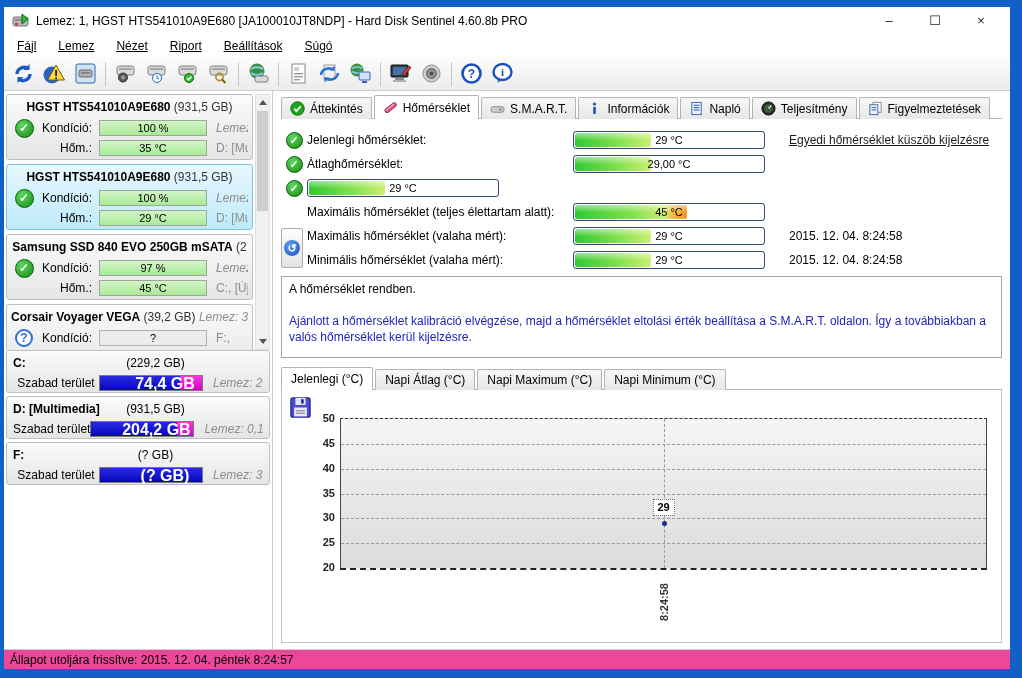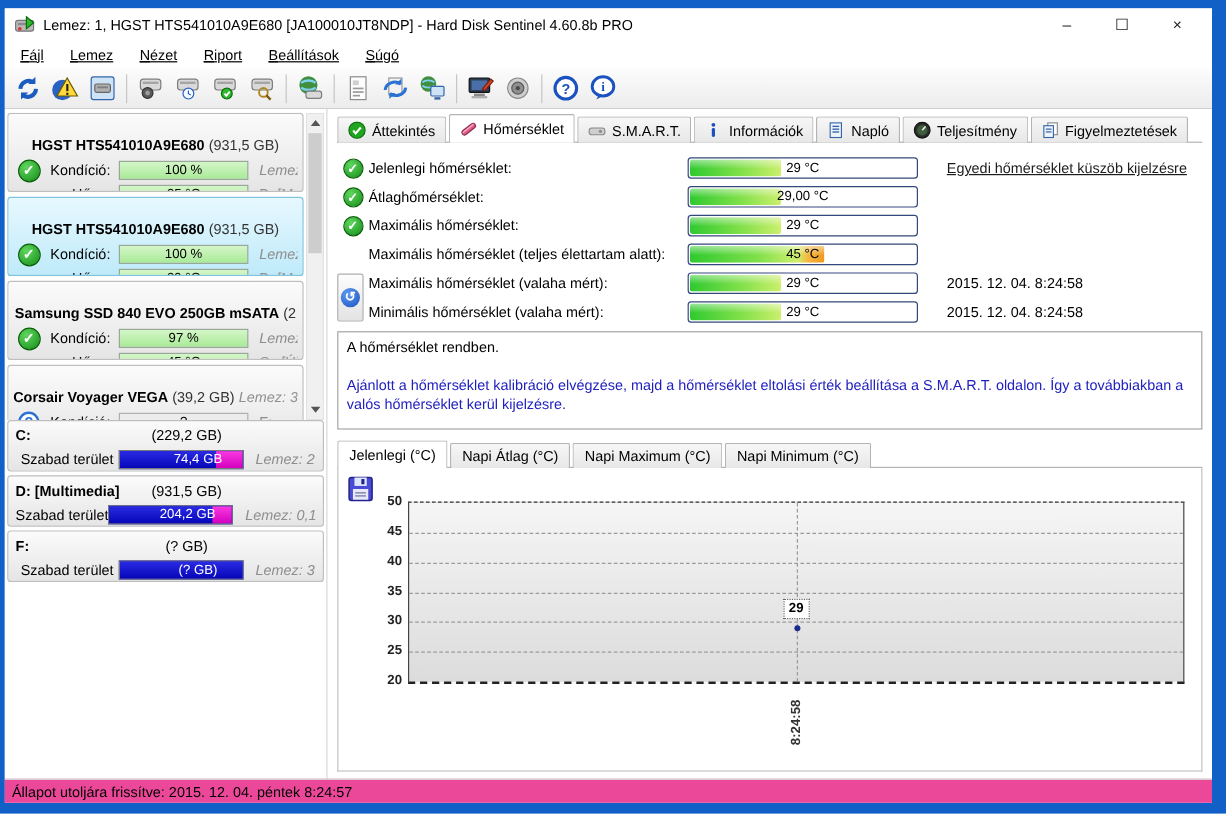--- a/index.html
+++ b/index.html
@@ -37,21 +37,21 @@
              display:flex; flex-direction:column; }
   .disk-list { position:relative; height:256px; padding-right:17px; overflow:hidden; flex:0 0 auto; }
   .scrollbar { position:absolute; right:0; top:0; bottom:0; width:15px; background:#f0f0f0; border:1px solid #e2e2e2; }
   .sb-arrow { height:15px; display:flex; align-items:center; justify-content:center; background:#f0f0f0; }
   .sb-arrow.down { position:absolute; bottom:0; left:0; right:0; }
   .sb-tri-up { width:0; height:0; border-left:4px solid transparent; border-right:4px solid transparent; border-bottom:5px solid #555; }
   .sb-tri-down { width:0; height:0; border-left:4px solid transparent; border-right:4px solid transparent; border-top:5px solid #555; }
   .sb-thumb { position:absolute; left:1px; right:1px; top:16px; height:100px; background:#cdcdcd; }
 
   .disk-card { height:66px; margin-bottom:4px; border:1px solid #bfbfbf; border-radius:3px;
-               background:linear-gradient(#fbfbfb,#e5e5e5); padding:16px 4px; overflow:hidden; }
+               background:linear-gradient(#fbfbfb,#e5e5e5); padding:2px 4px; overflow:hidden; }
   .disk-card.selected { background:linear-gradient(#e7f8fe,#bfeafa); border-color:#7fc3dd; }
   .dc-title { text-align:center; font-size:12px; height:21px; line-height:21px; white-space:nowrap; overflow:hidden; }
   .dc-name { font-weight:bold; }
   .dc-size { color:#333; }
   .dc-lemez-inline { color:#909090; font-style:italic; }
   .dc-row { display:flex; align-items:center; height:20px; font-size:12px; }
   .dc-icon { width:26px; display:flex; justify-content:center; }
   .dc-label { width:62px; text-align:right; padding-right:7px; white-space:nowrap; }
   .dc-bar { width:108px; height:16px; border:1px solid #9aa89a; background:linear-gradient(#d4f6c8,#a9ea98);
             text-align:center; font-size:11px; line-height:15px; flex:0 0 auto; }
@@ -68,21 +68,21 @@
   .part-card { height:43px; margin-bottom:3px; border:1px solid #bfbfbf; border-radius:3px;
                background:linear-gradient(#fbfbfb,#e5e5e5); padding:2px 6px; overflow:hidden; }
   .pt-title { position:relative; height:20px; line-height:20px; font-size:12px; }
   .pt-name { font-weight:bold; }
   .pt-size { position:absolute; left:57%; transform:translateX(-50%); }
   .pt-row { display:flex; align-items:center; height:19px; font-size:12px; }
   .pt-label { width:86px; white-space:nowrap;text-align:center; }
   .free-bar { width:104px; height:16px; border:1px solid #7a7a7a; position:relative; background:#0909d2; flex:0 0 auto; }
   .fb-blue { position:absolute; left:0; top:0; bottom:0; background:linear-gradient(#2a2ae4,#0606b8); }
   .fb-magenta { position:absolute; right:0; top:0; bottom:0; background:linear-gradient(#f83ae0,#d400c0); }
-  .fb-text { position:absolute; inset:0; text-align:center; color:#fff; font-weight:normal; font-size:11px; line-height:15px;padding-left:28px; }
+  .fb-text { position:absolute; inset:0; text-align:center; color:#fff; font-weight:bold; font-size:16px; line-height:15px;padding-left:28px; }
   .pt-right { flex:1; text-align:left; padding-left:10px; color:#8d8d8d; font-style:italic; white-space:nowrap; }
 
   
   .content { flex:1; min-width:0; display:flex; flex-direction:column; padding:4px 8px 6px 8px; background:#fff; }
   .tabstrip { display:flex; gap:2px; height:24px; flex:0 0 auto; position:relative; }
   .tabstrip::after { content:""; position:absolute; left:0; right:0; bottom:0; height:1px; background:#b4b4b4; }
   .tab { display:flex; align-items:center; gap:5px; padding:0 8px; font-size:12px; height:22px; margin-top:2px;
          border:1px solid #b4b4b4; border-bottom:none; border-radius:2px 2px 0 0;
          background:linear-gradient(#f7f7f7,#e7e7e7); white-space:nowrap; z-index:1; }
   .tab.active { height:24px; margin-top:0; background:#fff; z-index:2; }
@@ -499,21 +499,20 @@
           <span class="t-label">Átlaghőmérséklet:</span>
           <span class="t-bar">
               <span class="t-fill" style="width: 40%;"></span>
               <span class="t-value">29,00 °C</span>
             </span>
         </div>
         <div class="t-row">
           <span class="t-icon">
               <span class="ok-circle">✓</span>
             </span>
-          <span class="t-label">Maximális hőmérséklet:</span>
           <span class="t-bar">
               <span class="t-fill" style="width: 40%;"></span>
               <span class="t-value">29 °C</span>
             </span>
         </div>
         <div class="t-row">
           <span class="t-icon"></span>
           <span class="t-label">Maximális hőmérséklet (teljes élettartam alatt):</span>
           <span class="t-bar">
               <span class="t-fill tip2" style="width: 59%;"></span>

